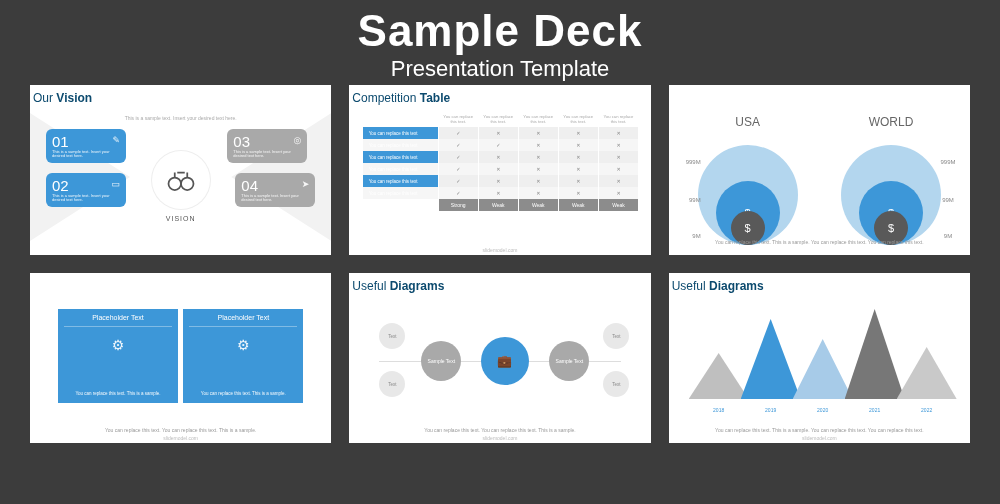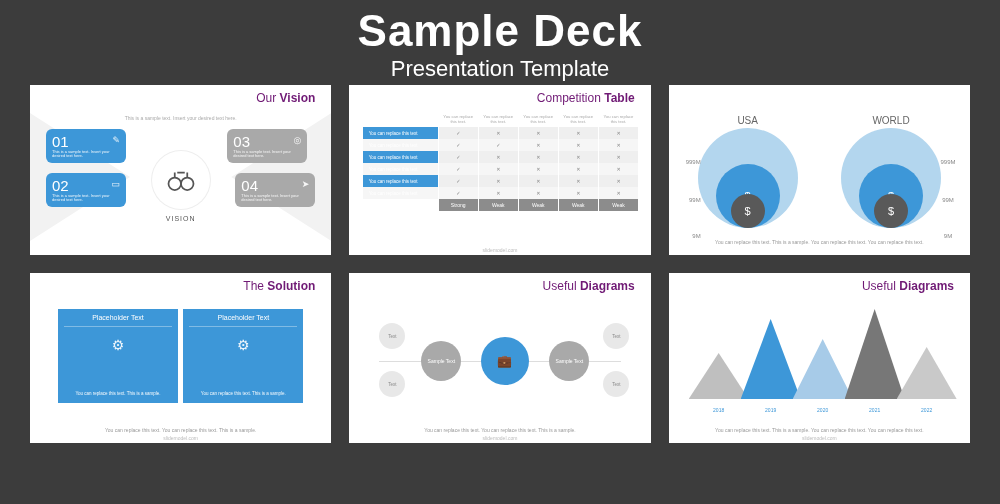--- a/index.html
+++ b/index.html
@@ -7,21 +7,21 @@
     --mid:#8C8C8C;
   }
   *{box-sizing:border-box;font-family:Arial,Helvetica,sans-serif}
   body{margin:0;background:var(--dark);width:1000px;height:504px;overflow:hidden}
   .page{padding:6px 30px 16px}
   .hero{text-align:center;color:#fff}
   .hero h1{margin:0;font-size:44px;letter-spacing:1px;font-family:'Arial Narrow',Arial;font-stretch:condensed;font-weight:800}
   .hero h2{margin:0 0 3px;font-weight:300;font-size:22px}
   .grid{display:grid;grid-template-columns:repeat(3,1fr);gap:18px}
   .slide{background:#fff;height:170px;position:relative;overflow:hidden;font-size:6px;color:#555}
-  .title{width:100%;text-align:right;font-size:12px;color:#701a75;padding:6px 16px 2px;font-weight:400}
+  .title{width:100%;text-align:left;font-size:12px;color:#0c4a6e;padding:6px 3px 2px;font-weight:400}
   .title b{font-weight:700}
   .foot{position:absolute;bottom:2px;left:0;right:0;text-align:center;font-size:5px;color:#bbb}
   .cap{position:absolute;bottom:10px;left:0;right:0;text-align:center;font-size:5px;color:#999;line-height:1.3}
 
   
   .s1 .bg-tri{position:absolute;top:28px;bottom:14px;background:var(--light)}
   .s1 .bg-tri.l{left:0;width:100px;clip-path:polygon(0 0,100% 50%,0 100%)}
   .s1 .bg-tri.r{right:0;width:100px;clip-path:polygon(100% 0,0 50%,100% 100%)}
   .s1 .center{position:absolute;left:50%;top:56%;transform:translate(-50%,-50%);width:58px;height:58px;border-radius:50%;background:#fff;box-shadow:0 0 0 1px #eee;display:flex;align-items:center;justify-content:center}
   .s1 .vlabel{position:absolute;left:0;right:0;top:130px;text-align:center;font-size:7px;letter-spacing:1px;color:#555}
@@ -41,21 +41,21 @@
   .s2 td{width:40px;border-left:1px solid #fff}
   .s2 .rowh{background:var(--blue);color:#fff;width:76px;font-size:4.5px;padding-left:6px;text-align:left}
   .s2 thead td{background:#fff;color:#aaa;font-size:4.2px;line-height:1.1;padding:2px 2px 3px}
   .s2 tbody td{background:#EFEFEF;color:#888}
   .s2 tbody tr:nth-child(even) td{background:#F6F6F6}
   .s2 tfoot td{background:var(--mid);color:#fff;font-size:5px;padding:3px 0}
 
   
   .s3 .col{position:absolute;top:30px;bottom:24px;width:150px;text-align:center}
   .s3 .col.l{left:4px}.s3 .col.r{right:4px}
-  .s3 .col .h{font-size:10px;color:#666;margin-bottom:2px}
+  .s3 .col .h{font-size:12px;color:#666;margin-bottom:16px}
   .s3 .circ{position:relative;width:100px;height:100px;margin:0 auto}
   .s3 .c1,.s3 .c2,.s3 .c3{position:absolute;border-radius:50%;left:50%;transform:translateX(-50%);display:flex;align-items:center;justify-content:center;color:#fff;font-size:11px}
   .s3 .c1{width:100px;height:100px;top:0;background:#B3D6EE}
   .s3 .c2{width:64px;height:64px;top:36px;background:var(--blue)}
   .s3 .c3{width:34px;height:34px;top:66px;background:#595959}
   .s3 .lab{position:absolute;font-size:6px;color:#888}
   .s3 .lab.a{top:44px}.s3 .lab.b{top:82px}.s3 .lab.c{top:118px}
   .s3 .lab.left{text-align:right}
   .s3 .l .lab{left:8px;width:20px}
   .s3 .r .lab{right:8px;width:20px}
@@ -218,21 +218,20 @@
           <div class="c3">$</div>
         </div>
         <div class="lab a">999M</div>
         <div class="lab b">99M</div>
         <div class="lab c">9M</div>
       </div>
       <div class="cap">You can replace this text. This is a sample. You can replace this text. You can replace this text.</div>
     </div>
 
     <div class="slide s4">
-      <div class="title"><span>The </span><b>Solution</b></div>
       <div class="box l">
         <div class="ph">Placeholder Text</div>
         <div class="ic">⚙</div>
         <div class="bt">You can replace this text.
 This is a sample.</div>
       </div>
       <div class="box r">
         <div class="ph">Placeholder Text</div>
         <div class="ic">⚙</div>
         <div class="bt">You can replace this text.

